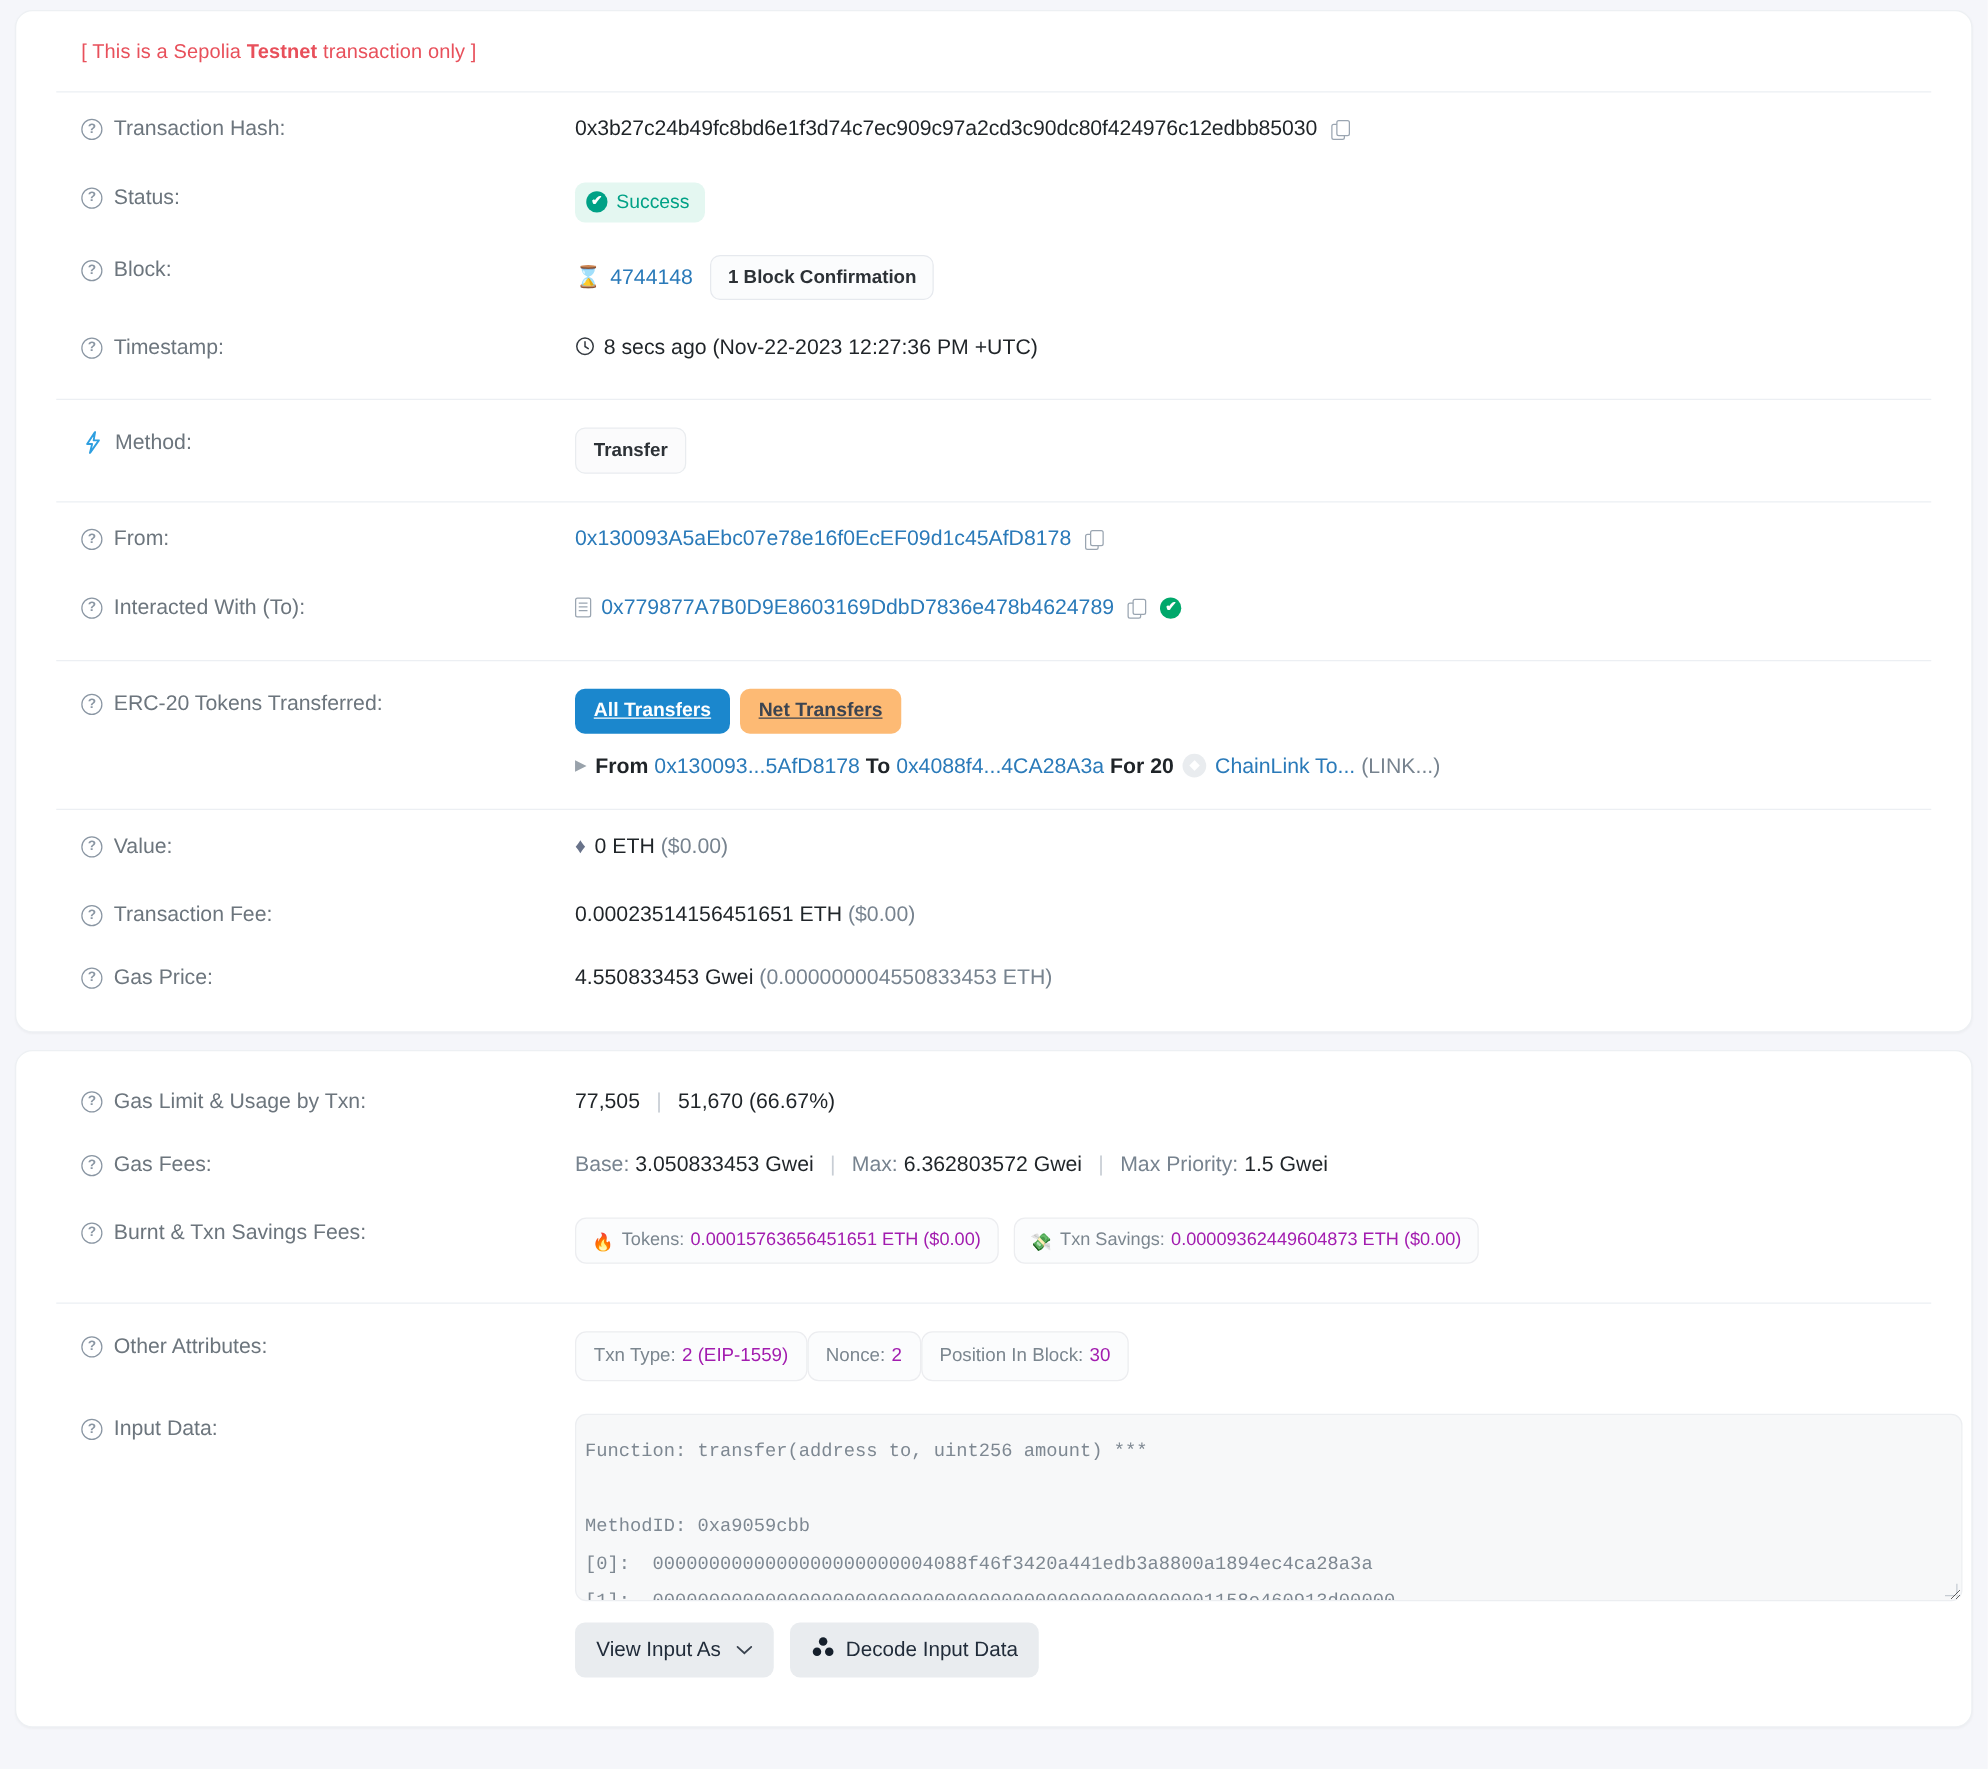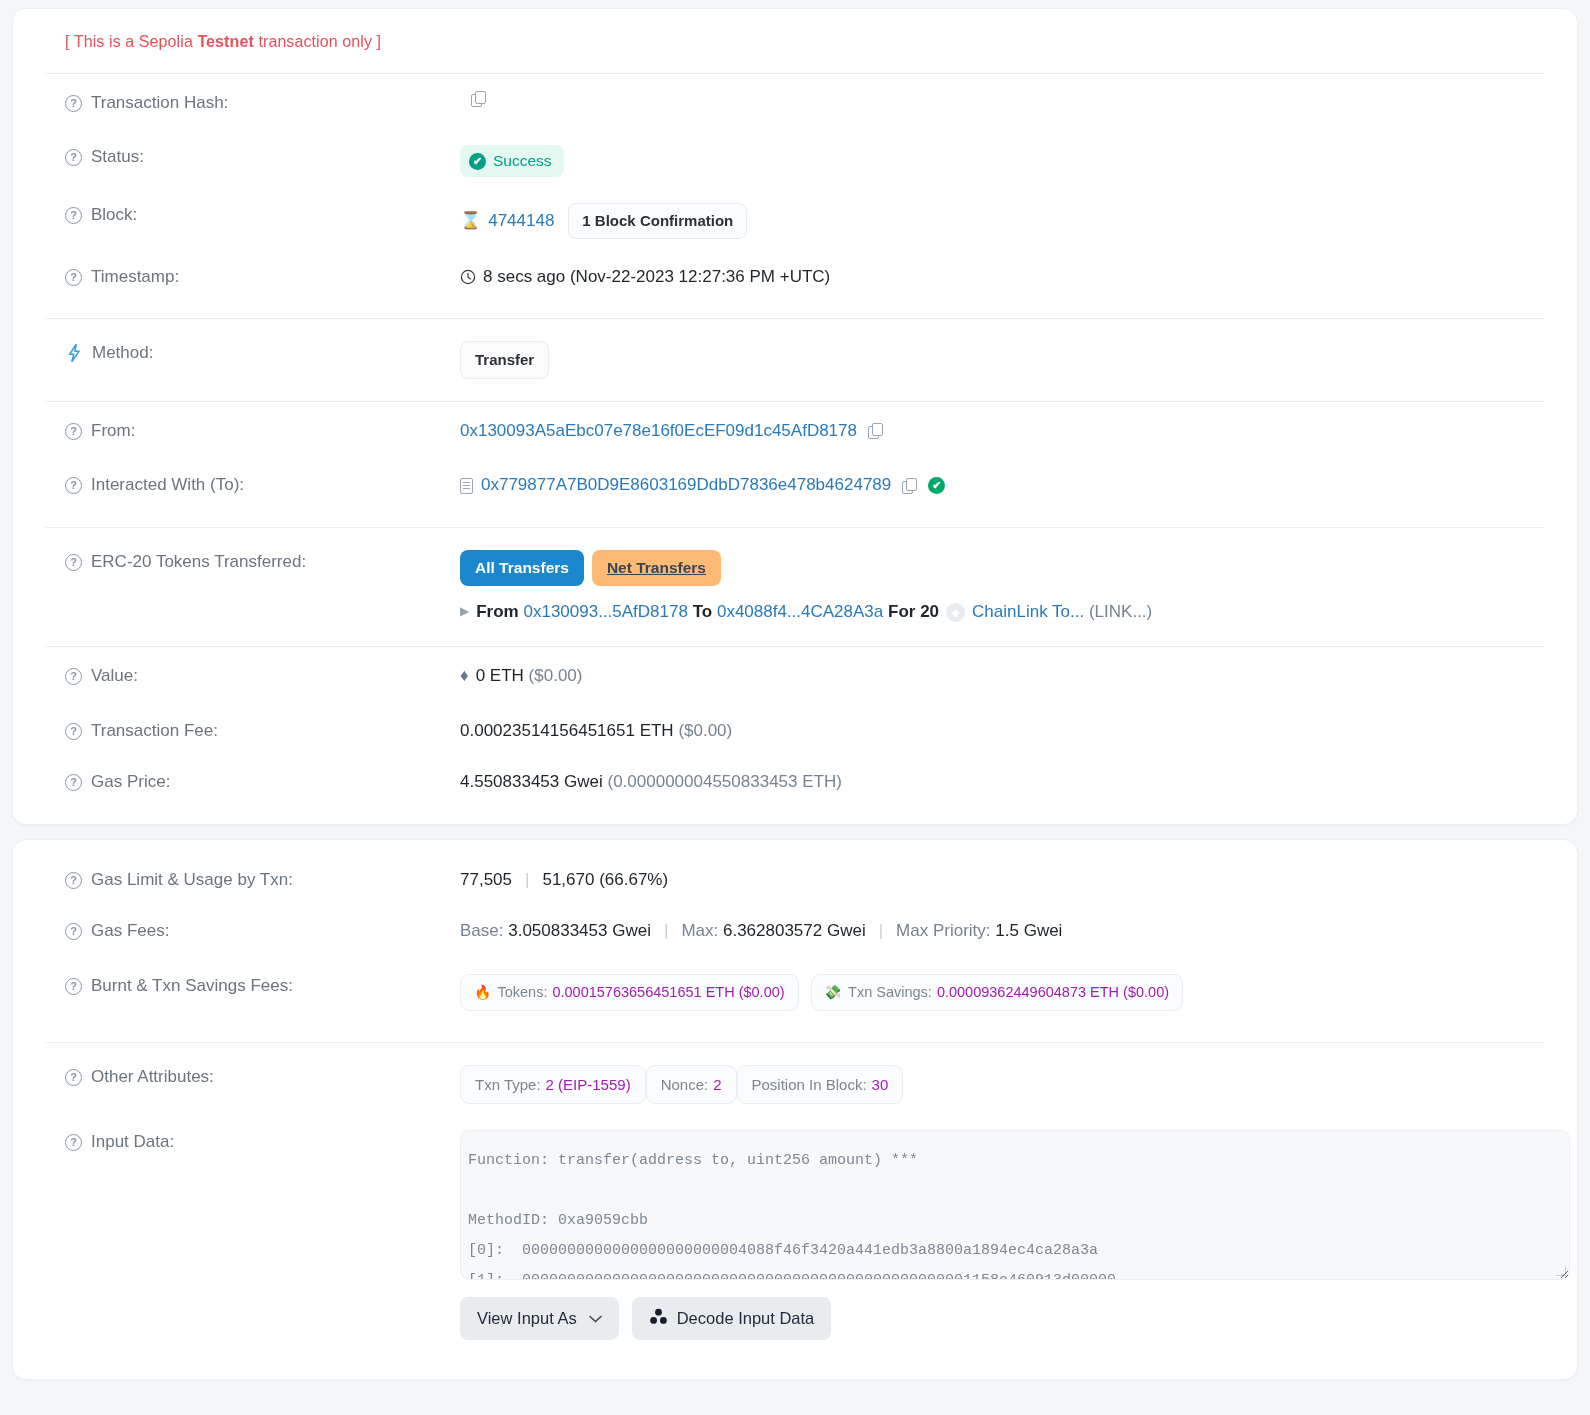--- a/index.html
+++ b/index.html
@@ -182,21 +182,21 @@
   }
 
   
   .tabs { display: flex; gap: 8px; }
   .tab-btn {
     font-size: 15.5px; font-weight: 700;
     padding: 9px 15px; border-radius: 8px;
     border: none; cursor: pointer;
     font-family: "Liberation Sans", sans-serif;
   }
-  .tab-btn.active { background: #1b87cd; color: #ffffff; }
+  .tab-btn.active { background: #1b87cd; color: #ffffff; text-decoration: underline; }
   .tab-btn.inactive { background: #fdba74; color: #3c4450; text-decoration: underline; }
 
   .transfer-line {
     display: flex; align-items: center; flex-wrap: wrap;
     font-size: 17px; gap: 0;
   }
   .caret-right {
     color: #99a2ab; font-size: 12px; margin-right: 7px;
     display: inline-block;
   }
@@ -273,20 +273,21 @@
     </div>
 
     <div class="divider"></div>
 
     <div class="row tall">
       <div class="label">
         <span class="qico">?</span>
         <span>Transaction Hash:</span>
       </div>
       <div class="value">
+        <span class="mono-hash">0x3b27c24b49fc8bd6e1f3d74c7ec909c97a2cd3c90dc80f424976c12edbb85030</span>
         <span class="copy-ico"></span>
       </div>
     </div>
 
     <div class="row">
       <div class="label">
         <span class="qico">?</span>
         <span>Status:</span>
       </div>
       <div class="value">

